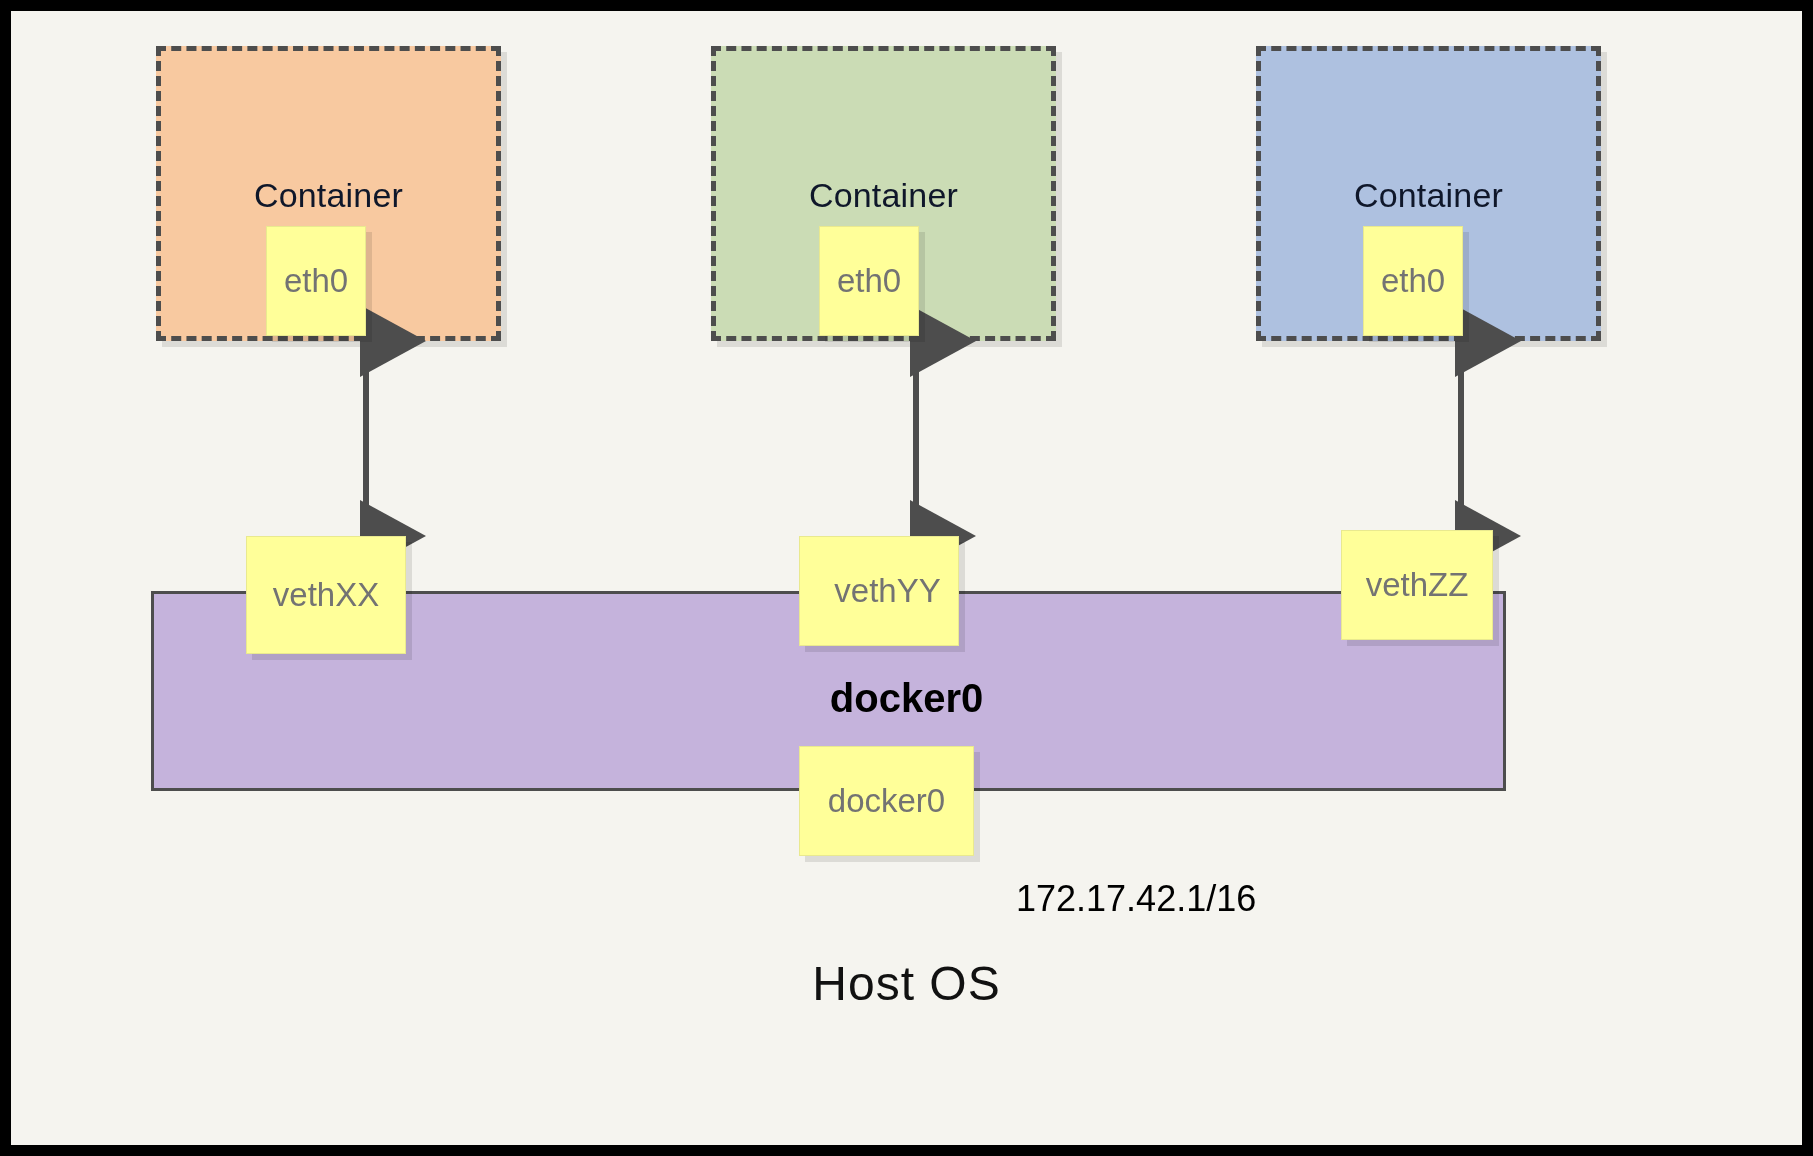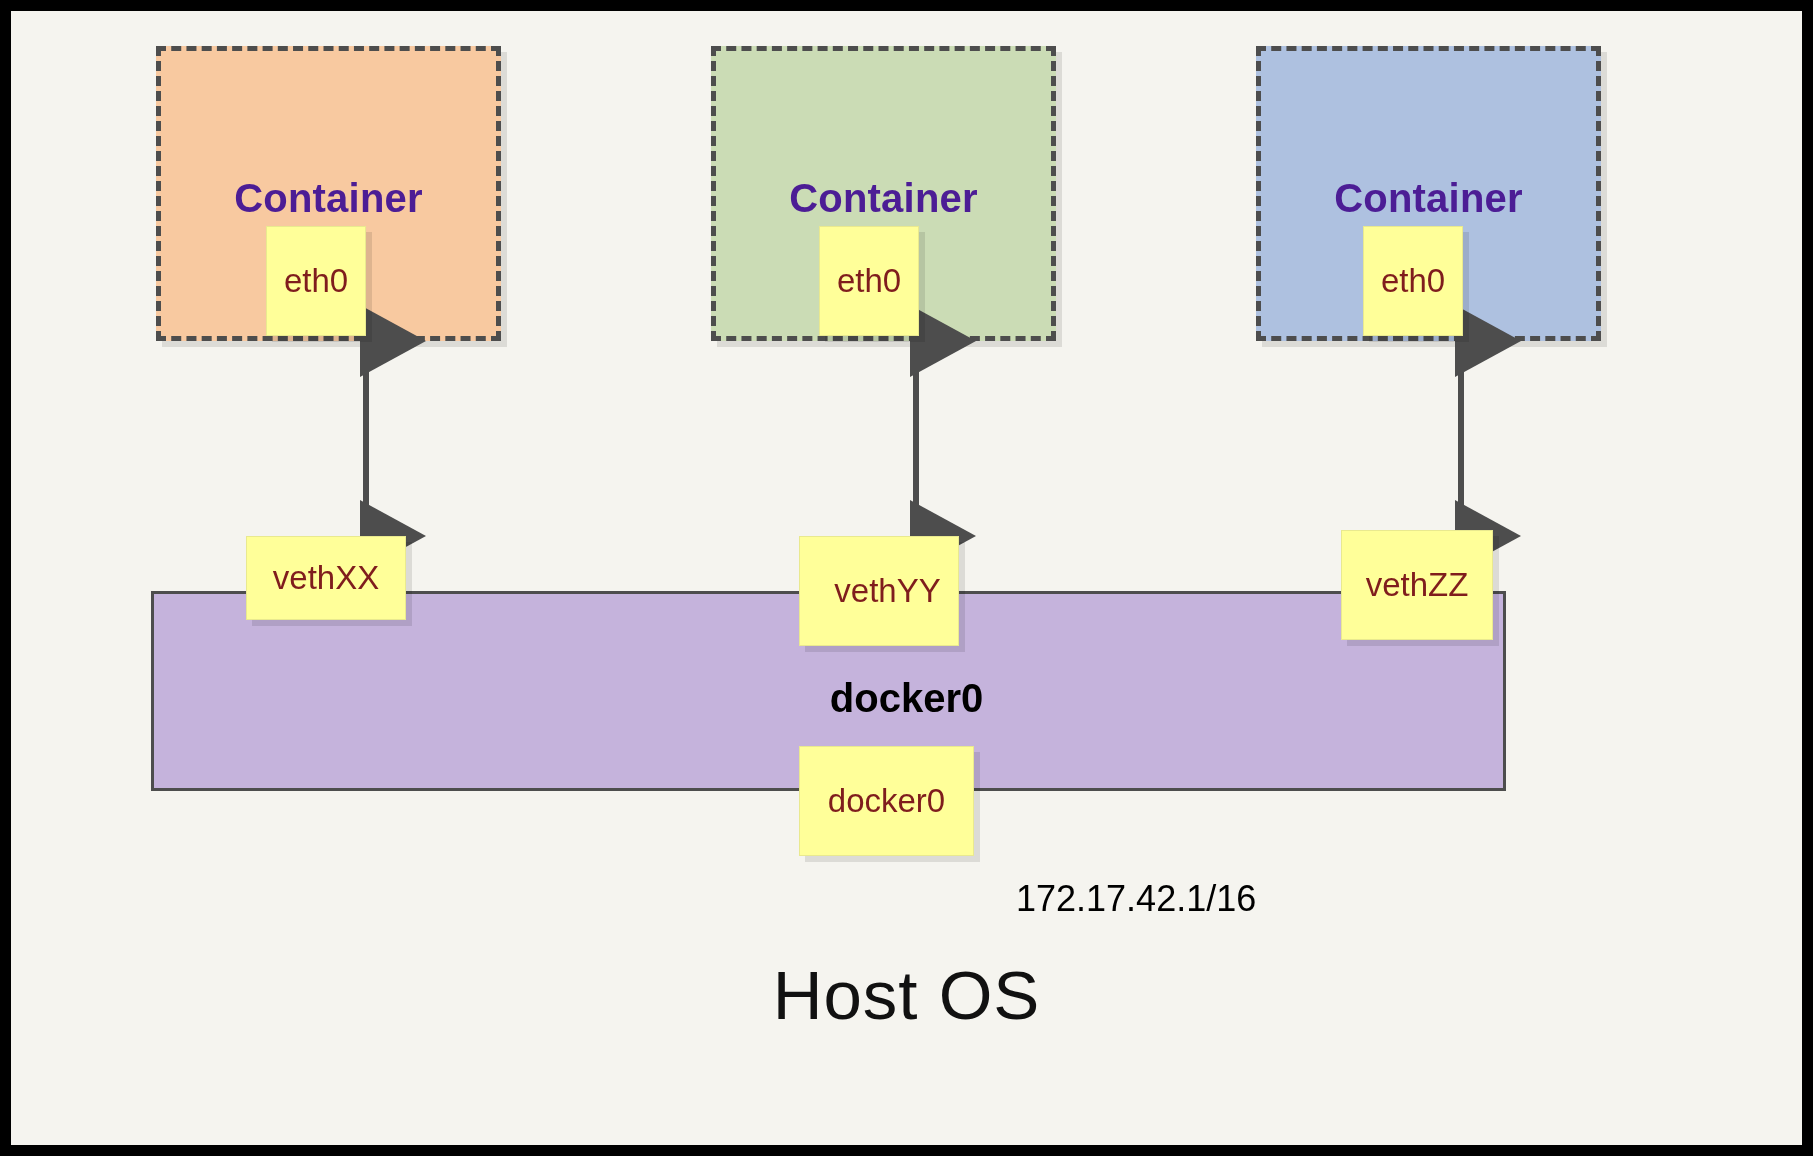--- a/index.html
+++ b/index.html
@@ -34,41 +34,41 @@
     position: absolute;
     box-sizing: border-box;
     border: 5px dashed #4d4d4d;
     box-shadow: 6px 6px 0 0 rgba(0,0,0,0.10);
   }
   .container-title {
     position: absolute;
     left: 0;
     right: 0;
     text-align: center;
-    font-weight: bold;
-    font-size: 40px;
-    color: #4c1d95;
+    font-weight: normal;
+    font-size: 34px;
+    color: #0f172a;
     letter-spacing: 0.2px;
   }
   .c-orange { background: #f8c9a0; }
   .c-green  { background: #cbdcb5; }
   .c-blue   { background: #aec1e0; }
 
   
   .ybox {
     position: absolute;
     background: #ffff99;
     border: 1px solid #e9e98f;
     box-sizing: border-box;
     box-shadow: 6px 6px 0 0 rgba(0,0,0,0.10);
     display: flex;
     align-items: center;
     justify-content: center;
     font-size: 33px;
-    color: #7f1d1d;
+    color: #737373;
     z-index: 6;
   }
 
   
   .bridge-bar {
     position: absolute;
     background: #c5b3dc;
     box-sizing: border-box;
     border: 3px solid #4d4d4d;
     z-index: 3;
@@ -92,21 +92,21 @@
     white-space: nowrap;
     z-index: 7;
   }
 
   
   .host-os {
     position: absolute;
     left: 0;
     right: 0;
     text-align: center;
-    font-size: 69px;
+    font-size: 48px;
     color: #111111;
     letter-spacing: 1px;
   }
 
   
   .arrows {
     position: absolute;
     left: 0;
     top: 0;
     width: 1791px;
@@ -155,21 +155,21 @@
     <div class="container-box c-blue" style="left:1245px; top:35px; width:345px; height:295px;">
       <div class="container-title" style="top:125px;">Container</div>
     </div>
     <div class="ybox" style="left:1352px; top:215px; width:100px; height:110px;">
       <span>eth0</span>
     </div>
 
     <div class="bridge-bar" style="left:140px; top:580px; width:1355px; height:200px;"></div>
     <div class="bridge-label" style="top:665px;">docker0</div>
 
-    <div class="ybox" style="left:235px; top:525px; width:160px; height:84px;">
+    <div class="ybox" style="left:235px; top:525px; width:160px; height:118px;">
       <span>vethXX</span>
     </div>
 
     <div class="ybox" style="left:788px; top:525px; width:160px; height:110px;padding-left:17px;">
       <span>vethYY</span>
     </div>
 
     <div class="ybox" style="left:1330px; top:519px; width:152px; height:110px;">
       <span>vethZZ</span>
     </div>

